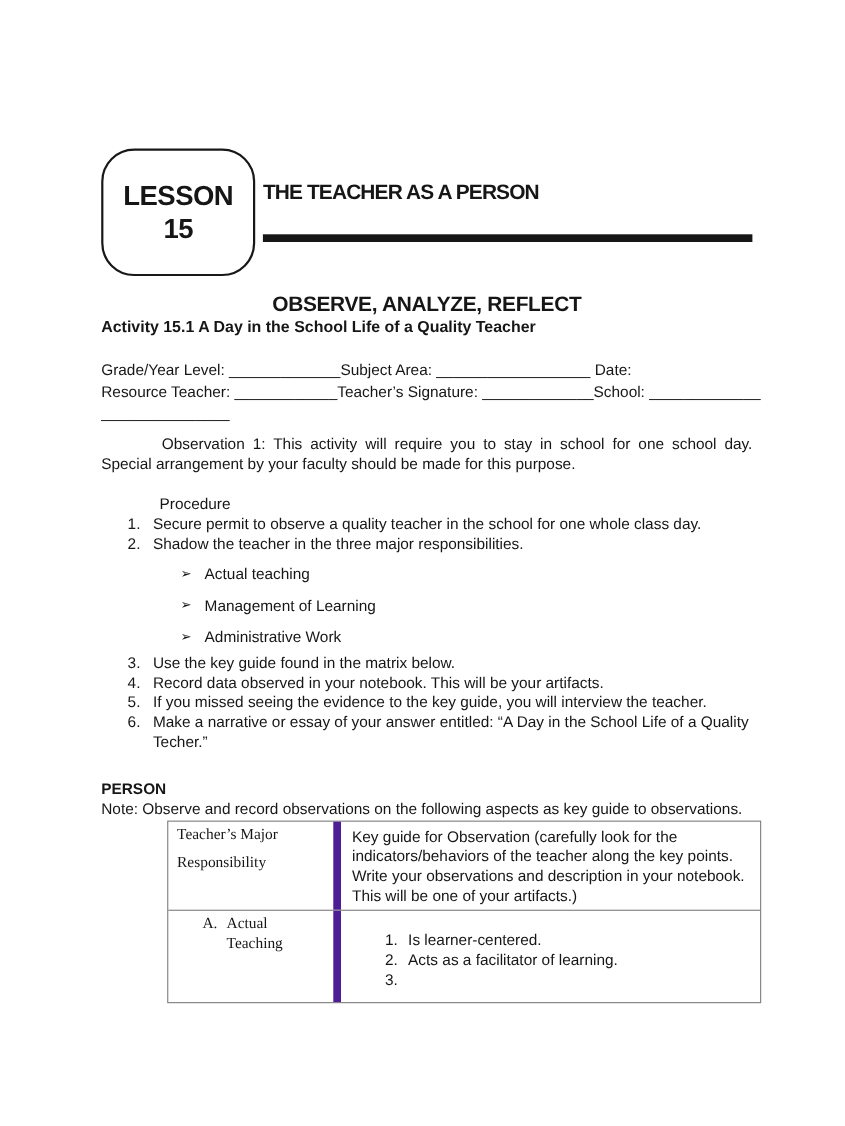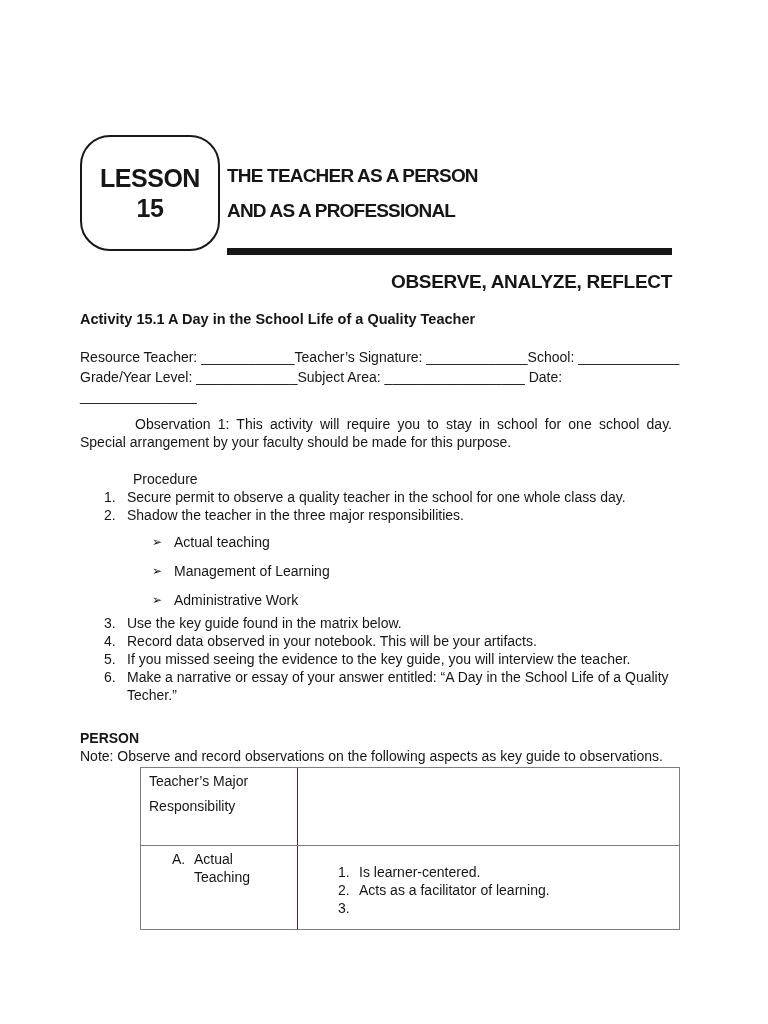--- a/index.html
+++ b/index.html
@@ -7,21 +7,21 @@
     position: relative;
     width: 768px;
     height: 1024px;
     background: #ffffff;
     font-family: "Liberation Sans", "DejaVu Sans", sans-serif;
     color: #161616;
     overflow: hidden;
   }
   .content {
     position: absolute;
-    left: 80px;
+    left: 92px;
     top: 135px;
     width: 592px;
     font-size: 14px;
     line-height: 18px;
   }
 
   
   .header { display: flex; align-items: flex-start; }
   .lesson-box {
     width: 136px;
@@ -36,30 +36,29 @@
     font-weight: bold;
     font-size: 25px;
     line-height: 30px;
     letter-spacing: -0.5px;
   }
   .header-right { margin-left: 7px; flex: 1; padding-top: 23px; min-width: 0; }
   .title { font-weight: bold; font-size: 19px; line-height: 35px; letter-spacing: -0.8px; white-space: nowrap; }
   .bar { height: 7px; background: #161616; margin-top: 20px; }
 
   .subtitle {
-    text-align: right;
+    text-align: center;
     font-weight: bold;
     font-size: 19px;
     line-height: 23px;
     margin-top: 15px;
     letter-spacing: -0.3px;
   }
 
   .activity {
-    margin-top: 17px;
     font-weight: bold;
     font-size: 14.5px;
     line-height: 18px;
   }
 
   
   .form-lines { margin-top: 20px; line-height: 19.5px; }
   .form-line { white-space: nowrap; }
 
   
@@ -90,24 +89,25 @@
     margin-left: 60px;
     width: 540px;
     border: 1px solid #7d7d7d;
     box-sizing: border-box;
     line-height: 18px;
   }
   .t-row { display: flex; }
   .t-row1 { border-bottom: 1px solid #7d7d7d; min-height: 78px; box-sizing: border-box; }
   .t-col1 {
     width: 157px;
-    border-right: 1px solid #4c1d95;
+    border-right: 7px solid #4c1d95;
     box-sizing: border-box;
     padding: 4px 6px 4px 8px;
     flex-shrink: 0;
+    font-family: Liberation Serif, serif;
   }
   .t-col2 { flex: 1; min-width: 0; padding: 4px 8px 4px 10px; }
   .t-resp { margin-top: 7px; }
   .cell-a { margin-top: 0; }
   .cell-a .num { width: 22px; margin-left: 23px; }
   .cell-items { margin-top: 13px; }
   .cell-items .num { width: 21px; margin-left: 30px; }
   .t-row2 { min-height: 83px; }
 </style>
 </head>
@@ -117,33 +117,32 @@
   <div class="content">
 
     <div class="header">
       <div class="lesson-box">
         <span>LESSON</span>
         <span>15</span>
       </div>
       <div class="header-right">
         <div class="title">
           <div>THE TEACHER AS A PERSON</div>
-          <div>AND AS A PROFESSIONAL</div>
         </div>
         <div class="bar"></div>
       </div>
     </div>
 
     <div class="subtitle">OBSERVE, ANALYZE, REFLECT</div>
 
     <div class="activity">Activity 15.1 A Day in the School Life of a Quality Teacher</div>
 
     <div class="form-lines">
+      <div class="form-line">Grade/Year Level: _____________Subject Area: __________________ Date:</div>
       <div class="form-line">Resource Teacher: ____________Teacher’s Signature: _____________School: _____________</div>
-      <div class="form-line">Grade/Year Level: _____________Subject Area: __________________ Date:</div>
       <div class="form-line">_______________</div>
     </div>
 
     <p class="obs">Observation 1: This activity will require you to stay in school for one school day. Special arrangement by your faculty should be made for this purpose.</p>
 
     <div class="proc-label">Procedure</div>
 
     <div class="num-item">
       <span class="num">1.</span>
       <span class="num-text">Secure permit to observe a quality teacher in the school for one whole class day.</span>
@@ -187,20 +186,21 @@
 
     <div class="observe-heading">PERSON</div>
     <div class="note-line">Note: Observe and record observations on the following aspects as key guide to observations.</div>
 
     <div class="obs-table">
       <div class="t-row t-row1">
         <div class="t-col1">
           <div>Teacher’s Major</div>
           <div class="t-resp">Responsibility</div>
         </div>
+        <div class="t-col2">Key guide for Observation (carefully look for the indicators/behaviors of the teacher along the key points. Write your observations and description in your notebook. This will be one of your artifacts.)</div>
       </div>
       <div class="t-row t-row2">
         <div class="t-col1">
           <div class="num-item cell-a">
             <span class="num">A.</span>
             <span>Actual Teaching</span>
           </div>
         </div>
         <div class="t-col2">
           <div class="cell-items">

